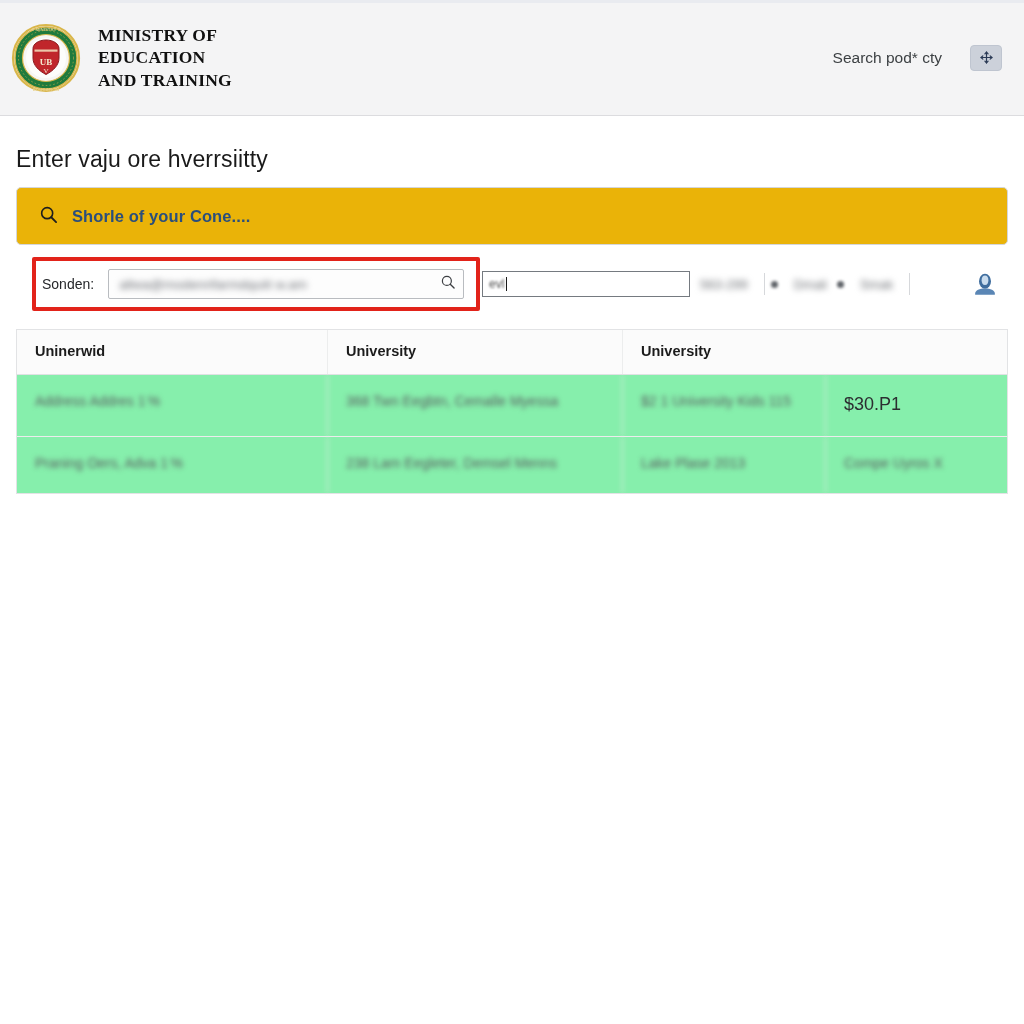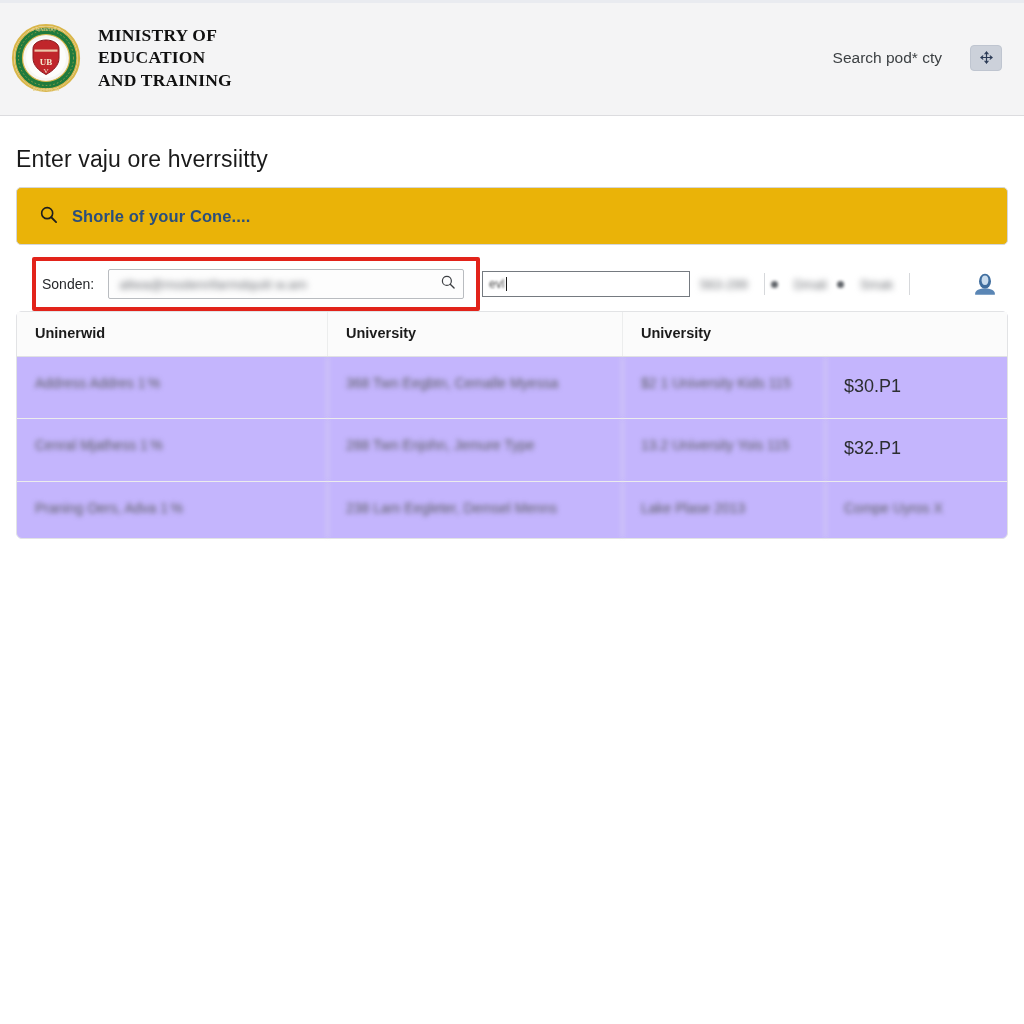--- a/index.html
+++ b/index.html
@@ -236,24 +236,24 @@
     width: 34px;
     height: 34px;
     display: flex;
     align-items: center;
     justify-content: center;
     cursor: pointer;
   }
 
   
   .table {
-    margin-top: 0;
+    margin-top: 18px;
     border: 1px solid #e2e3e5;
-    border-radius: 6px;
-    background: #c4b5fd;
+    border-radius: 0;
+    background: #86efac;
     box-sizing: border-box;
   }
   .trow {
     display: flex;
     align-items: stretch;
   }
   .thead {
     background: #fbfbfb;
     border-bottom: 1px solid #e0e1e3;
   }
@@ -412,28 +412,20 @@
 
       <div class="trow">
         <div class="tcell c1 cell-blur">Address Addres 1 %</div>
         <div class="tcell c2 cell-blur">368 Twn Eegbtn, Cemalle
 Myessa</div>
         <div class="tcell c3 cell-blur">$2 1 University
 Kids 115</div>
         <div class="tcell c4 cell-clear">$30.P1</div>
       </div>
 
-      <div class="trow">
-        <div class="tcell c1 cell-blur">Cenral Mjathess 1 %</div>
-        <div class="tcell c2 cell-blur">288 Twn Enjohn, Jemure
-Type</div>
-        <div class="tcell c3 cell-blur">13.2 University
-Yois 115</div>
-        <div class="tcell c4 cell-clear">$32.P1</div>
-      </div>
 
       <div class="trow">
         <div class="tcell c1 cell-blur">Praning Oers, Adva 1 %</div>
         <div class="tcell c2 cell-blur">238 Lam Eegleter, Demsel
 Menns</div>
         <div class="tcell c3 cell-blur">Lake Plase
 2013</div>
         <div class="tcell c4 cell-blur">Compe Uyros X</div>
       </div>
 

